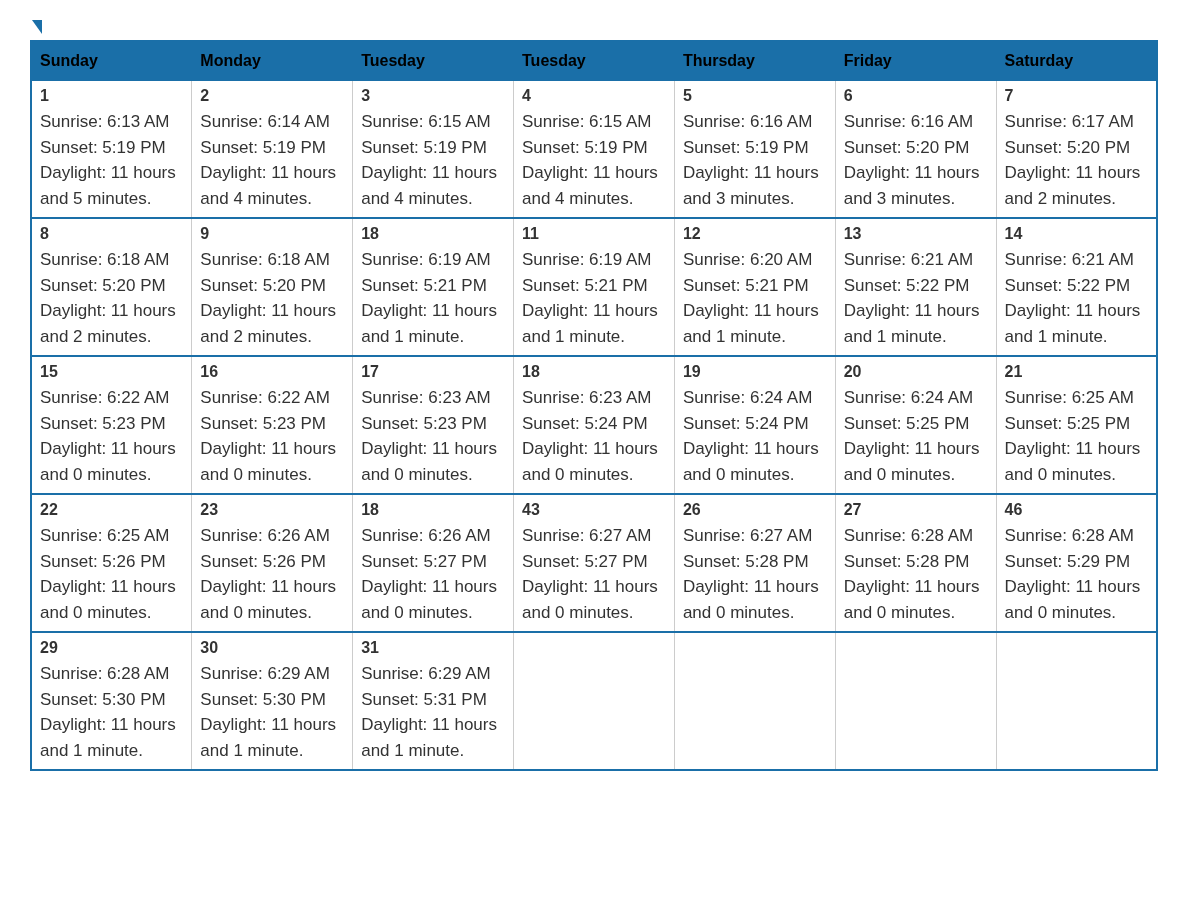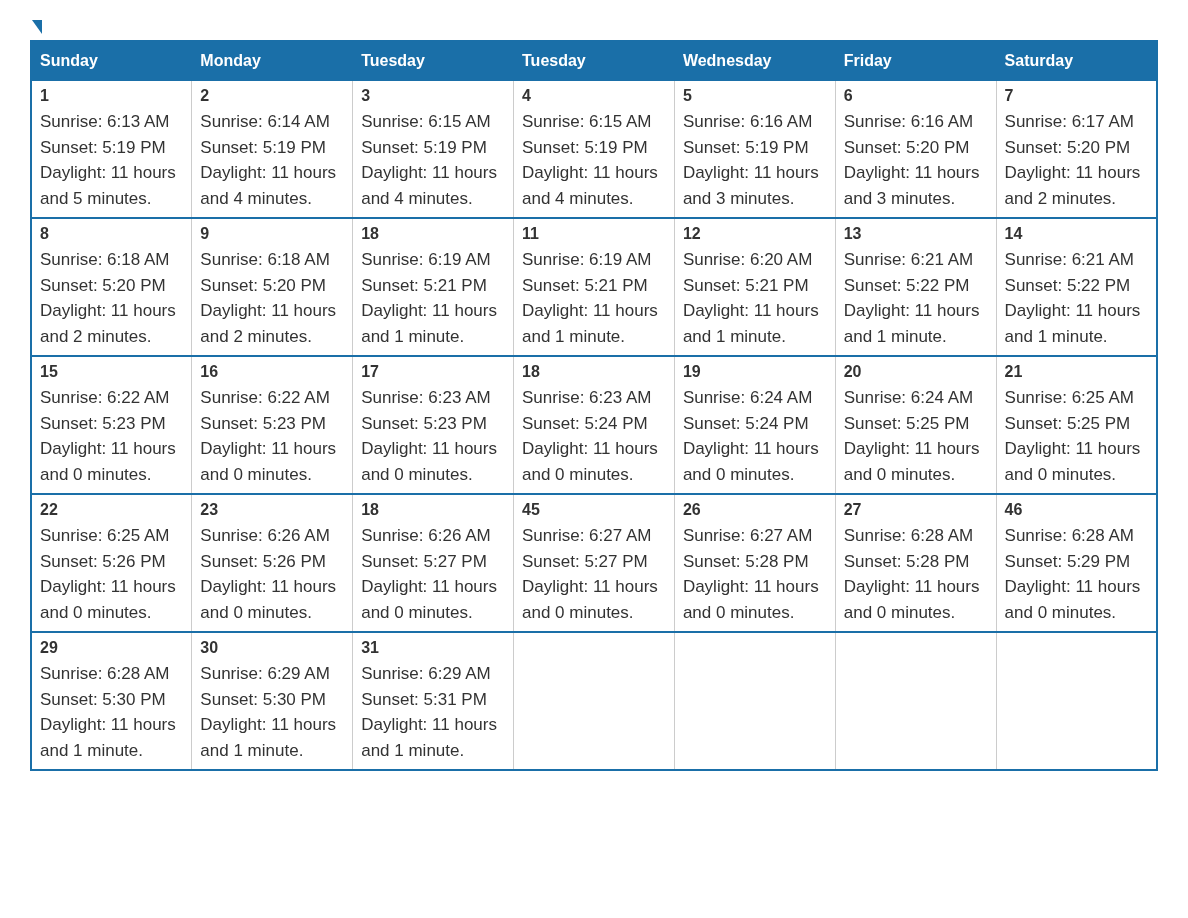--- a/index.html
+++ b/index.html
@@ -53,21 +53,21 @@
       color: #555;
       margin-top: 5px;
     }
     .calendar-table {
       width: 100%;
       border-collapse: collapse;
       border: 2px solid #1a6fa8;
     }
     .calendar-table th {
       background-color: #1a6fa8;
-      color: #ffffff;
+      color: #000000;
       padding: 10px 8px;
       font-size: 16px;
       font-weight: bold;
       text-align: left;
       border: 1px solid #1a6fa8;
     }
     .calendar-table td {
       vertical-align: top;
       padding: 6px 8px;
       border: 1px solid #ccc;
@@ -120,21 +120,21 @@
   </div>
 </div>
 
 <table class="calendar-table">
   <thead>
     <tr>
     <th>Sunday</th>
         <th>Monday</th>
         <th>Tuesday</th>
         <th>Tuesday</th>
-        <th>Wednesday</th>
+        <th>Thursday</th>
         <th>Friday</th>
         <th>Saturday</th>
       </tr>
   </thead>
   <tbody id="calendar-body">
   <tr>
         <td>
           <span class="day-number">1</span>
           <div class="day-info">Sunrise: 6:13 AM<br>Sunset: 5:19 PM<br>Daylight: 11 hours and 5 minutes.</div>
         </td>
@@ -230,21 +230,21 @@
         </td>
         <td>
           <span class="day-number">23</span>
           <div class="day-info">Sunrise: 6:26 AM<br>Sunset: 5:26 PM<br>Daylight: 11 hours and 0 minutes.</div>
         </td>
         <td>
           <span class="day-number">18</span>
           <div class="day-info">Sunrise: 6:26 AM<br>Sunset: 5:27 PM<br>Daylight: 11 hours and 0 minutes.</div>
         </td>
         <td>
-          <span class="day-number">45</span>
+          <span class="day-number">43</span>
           <div class="day-info">Sunrise: 6:27 AM<br>Sunset: 5:27 PM<br>Daylight: 11 hours and 0 minutes.</div>
         </td>
         <td>
           <span class="day-number">26</span>
           <div class="day-info">Sunrise: 6:27 AM<br>Sunset: 5:28 PM<br>Daylight: 11 hours and 0 minutes.</div>
         </td>
         <td>
           <span class="day-number">27</span>
           <div class="day-info">Sunrise: 6:28 AM<br>Sunset: 5:28 PM<br>Daylight: 11 hours and 0 minutes.</div>
         </td>

